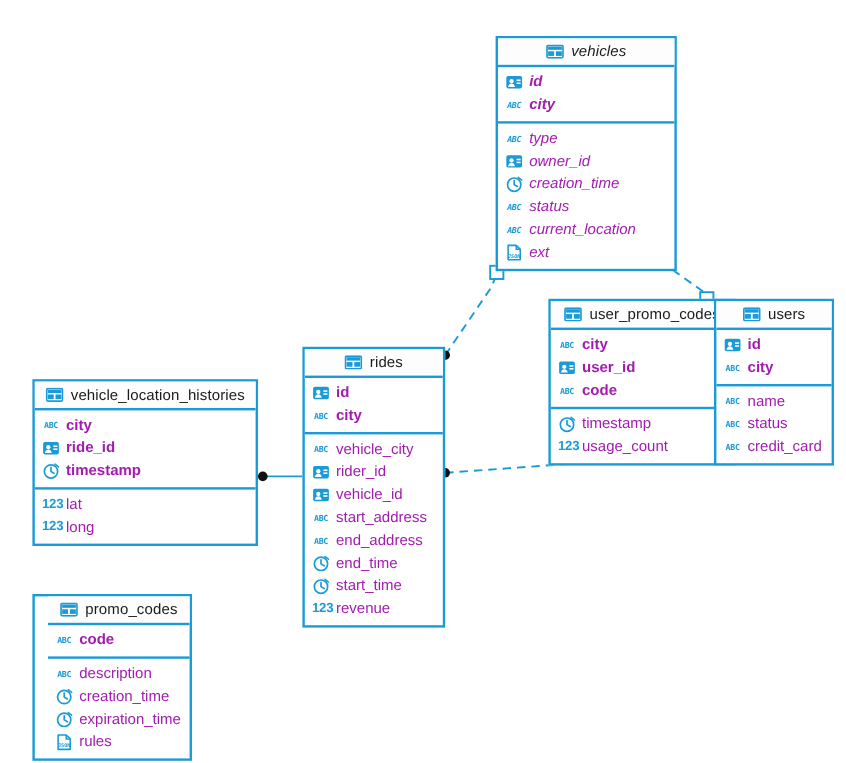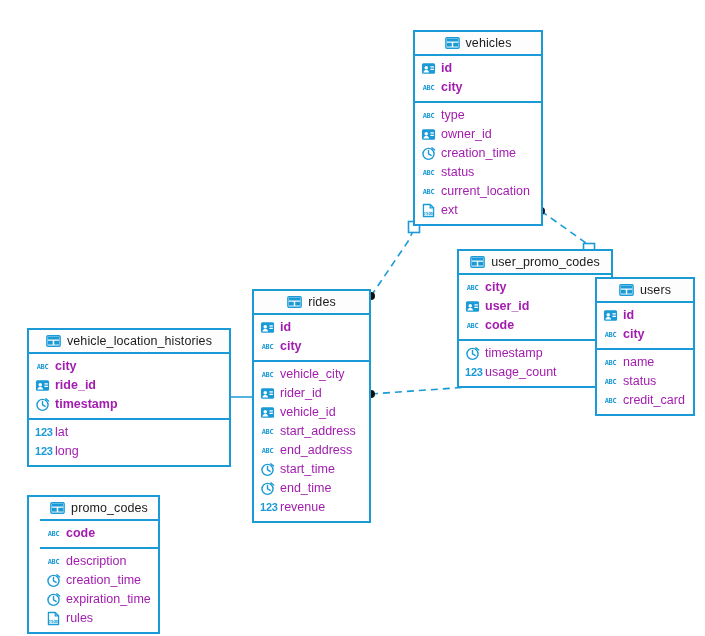--- a/index.html
+++ b/index.html
@@ -120,21 +120,21 @@
       <g>
         <path d="M 371 394 L 566 380 L 580 366" fill="none" stroke="#1a9ad6" stroke-width="1.6" stroke-dasharray="7 5"></path>
         <circle cx="371" cy="394" r="4" fill="#111111"></circle>
         <rect x="576.5" y="356.5" width="11" height="11" fill="#ffffff" stroke="#1a9ad6" stroke-width="1.6"></rect>
       </g>
       <g>
         <path d="M 219 397 L 252 397" fill="none" stroke="#1a9ad6" stroke-width="1.6"></path>
         <circle cx="219" cy="397" r="4" fill="#111111"></circle>
       </g>
     </svg>
-<div class="entity" style="left: 413px; top: 30px; width: 130px;">
+<div class="entity" style="left: 413px; top: 30px; width: 151px; font-style: italic;">
       <div class="entity-header">
         <svg viewBox="0 0 16 13" class="hicon">
           <rect x="0.8" y="0.8" width="14.4" height="11.4" rx="1.2" fill="#ffffff" stroke="#1a9ad6" stroke-width="1.5"></rect>
           <rect x="1.8" y="1.8" width="12.4" height="3.1" fill="#1a9ad6"></rect>
           <rect x="1.8" y="6.2" width="5.4" height="4.2" fill="#1a9ad6"></rect>
           <rect x="8.8" y="6.2" width="5.4" height="4.2" fill="#1a9ad6"></rect>
         </svg>
         <span class="entity-title">vehicles</span>
       </div>
       <div class="field-group pk-group">
@@ -244,21 +244,21 @@
             <path d="M11.6 1.9 L14.6 4.3" fill="none" stroke="#1a9ad6" stroke-width="1.4" stroke-linecap="round"></path>
           </svg>
           <span class="field-label">timestamp</span>
         </div>
         <div class="field">
           <span class="num-icon">123</span>
           <span class="field-label">usage_count</span>
         </div>
       </div>
     </div>
-    <div class="entity" style="left: 595px; top: 249px; width: 100px; margin-top: 28px;">
+    <div class="entity" style="left: 595px; top: 249px; width: 100px;">
       <div class="entity-header">
         <svg viewBox="0 0 16 13" class="hicon">
           <rect x="0.8" y="0.8" width="14.4" height="11.4" rx="1.2" fill="#ffffff" stroke="#1a9ad6" stroke-width="1.5"></rect>
           <rect x="1.8" y="1.8" width="12.4" height="3.1" fill="#1a9ad6"></rect>
           <rect x="1.8" y="6.2" width="5.4" height="4.2" fill="#1a9ad6"></rect>
           <rect x="8.8" y="6.2" width="5.4" height="4.2" fill="#1a9ad6"></rect>
         </svg>
         <span class="entity-title">users</span>
       </div>
       <div class="field-group pk-group">
@@ -366,37 +366,37 @@
             <text x="8" y="10.6" fill="#1a9ad6" font-size="7.4" font-family="&quot;DejaVu Sans Mono&quot;, monospace" font-weight="bold" text-anchor="middle" letter-spacing="-0.3">ABC</text>
           </svg>
           <span class="field-label">end_address</span>
         </div>
         <div class="field">
           <svg viewBox="0 0 16 16" class="ficon">
             <circle cx="8" cy="8.4" r="5.9" fill="#ffffff" stroke="#1a9ad6" stroke-width="1.5"></circle>
             <path d="M8 4.8 L8 8.4 L10.8 10.1" fill="none" stroke="#1a9ad6" stroke-width="1.5" stroke-linecap="round" stroke-linejoin="round"></path>
             <path d="M11.6 1.9 L14.6 4.3" fill="none" stroke="#1a9ad6" stroke-width="1.4" stroke-linecap="round"></path>
           </svg>
+          <span class="field-label">end_time</span>
+        </div>
+        <div class="field">
+          <svg viewBox="0 0 16 16" class="ficon">
+            <circle cx="8" cy="8.4" r="5.9" fill="#ffffff" stroke="#1a9ad6" stroke-width="1.5"></circle>
+            <path d="M8 4.8 L8 8.4 L10.8 10.1" fill="none" stroke="#1a9ad6" stroke-width="1.5" stroke-linecap="round" stroke-linejoin="round"></path>
+            <path d="M11.6 1.9 L14.6 4.3" fill="none" stroke="#1a9ad6" stroke-width="1.4" stroke-linecap="round"></path>
+          </svg>
           <span class="field-label">start_time</span>
-        </div>
-        <div class="field">
-          <svg viewBox="0 0 16 16" class="ficon">
-            <circle cx="8" cy="8.4" r="5.9" fill="#ffffff" stroke="#1a9ad6" stroke-width="1.5"></circle>
-            <path d="M8 4.8 L8 8.4 L10.8 10.1" fill="none" stroke="#1a9ad6" stroke-width="1.5" stroke-linecap="round" stroke-linejoin="round"></path>
-            <path d="M11.6 1.9 L14.6 4.3" fill="none" stroke="#1a9ad6" stroke-width="1.4" stroke-linecap="round"></path>
-          </svg>
-          <span class="field-label">end_time</span>
         </div>
         <div class="field">
           <span class="num-icon">123</span>
           <span class="field-label">revenue</span>
         </div>
       </div>
     </div>
-    <div class="entity" style="left: 27px; top: 328px; width: 204px;">
+    <div class="entity" style="left: 27px; top: 316px; width: 188px;">
       <div class="entity-header">
         <svg viewBox="0 0 16 13" class="hicon">
           <rect x="0.8" y="0.8" width="14.4" height="11.4" rx="1.2" fill="#ffffff" stroke="#1a9ad6" stroke-width="1.5"></rect>
           <rect x="1.8" y="1.8" width="12.4" height="3.1" fill="#1a9ad6"></rect>
           <rect x="1.8" y="6.2" width="5.4" height="4.2" fill="#1a9ad6"></rect>
           <rect x="8.8" y="6.2" width="5.4" height="4.2" fill="#1a9ad6"></rect>
         </svg>
         <span class="entity-title">vehicle_location_histories</span>
       </div>
       <div class="field-group pk-group">

